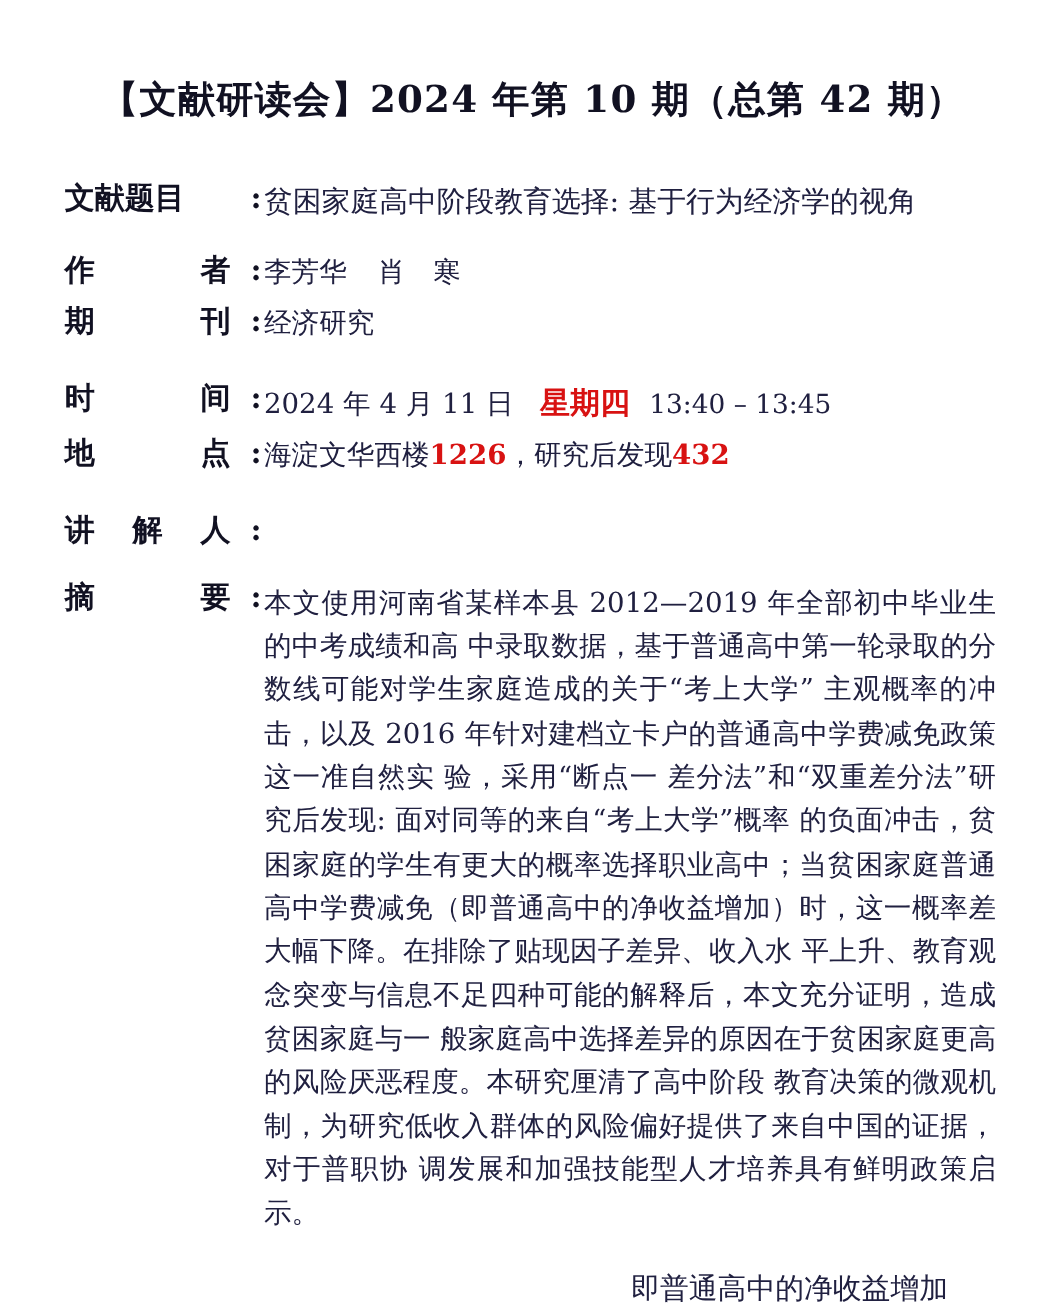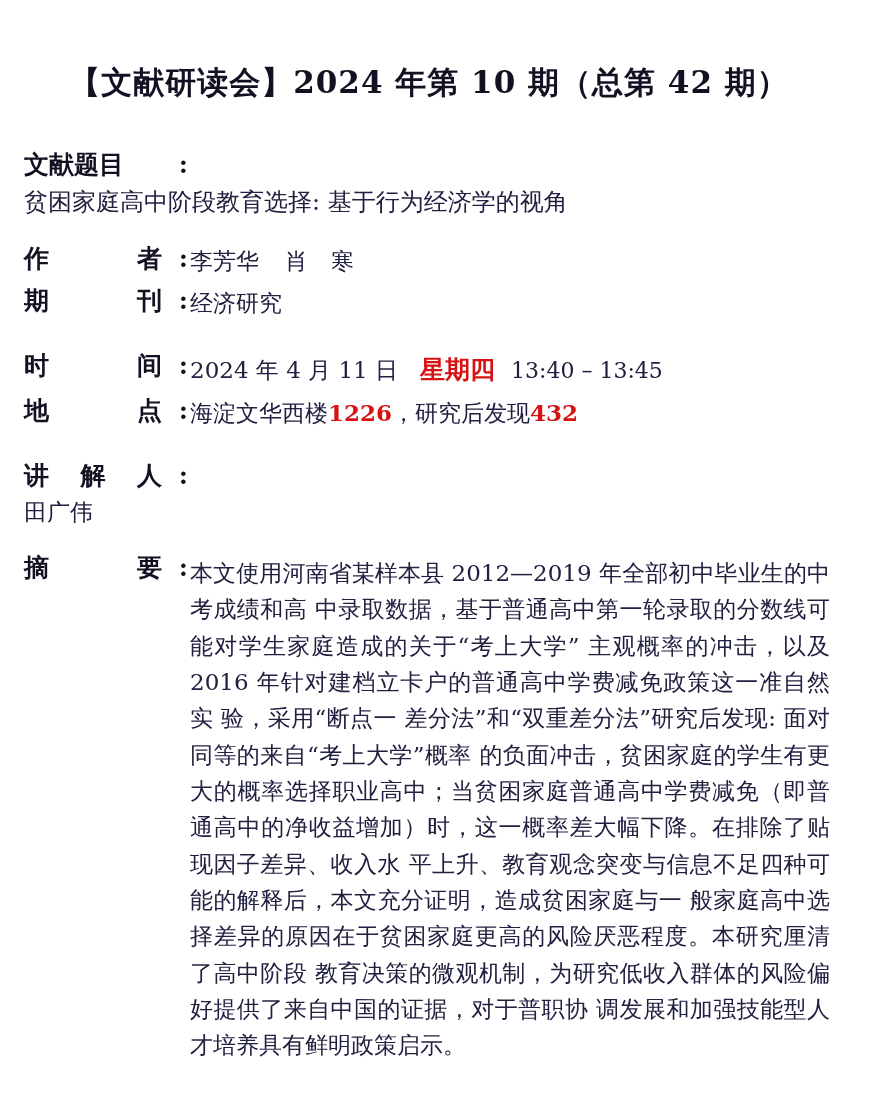--- a/index.html
+++ b/index.html
@@ -12,42 +12,42 @@
     background: #ffffff;
     font-family: "DejaVu Serif", "Liberation Serif", serif;
     color: #1a1a2e;
     overflow: hidden;
   }
   .page {
     position: relative;
     width: 870px;
     height: 1035px;
     box-sizing: border-box;
-    padding: 62px 36px 10px 24px;
+    padding: 62px 36px 10px 54px;
   }
 
   .doc-title {
     text-align: center;
     font-size: 31px;
     font-weight: bold;
     letter-spacing: 1px;
     color: #111122;
     margin: 0 0 44px 0;
     white-space: nowrap;
     font-family: "DejaVu Serif", "Liberation Serif", serif;
   }
 
   .row {
     display: flex;
     align-items: flex-start;
     margin-bottom: 16px;
   }
   .row.tight { margin-bottom: 6px; }
   .row.gap-lg { margin-bottom: 28px; }
-  .row.gap-md { margin-bottom: 22px; flex-direction: column; }
+  .row.gap-md { margin-bottom: 22px; }
 
   .label {
     flex: 0 0 auto;
     width: 166px;
     font-size: 25px;
     font-weight: bold;
     color: #111122;
     letter-spacing: 0;
     display: flex;
     justify-content: space-between;
@@ -178,32 +178,31 @@
 
   <div class="row gap-md">
     <div class="label">
       <span class="chars">
         <span>讲</span>
         <span>解</span>
         <span>人</span>
       </span>
       <span class="colon">:</span>
     </div>
-    <div class="value">田广伟</div>
   </div>
 
   <div class="row">
     <div class="label">
       <span class="chars">
         <span>摘</span>
         <span>要</span>
       </span>
       <span class="colon">:</span>
     </div>
     <div class="abstract">本文使用河南省某样本县 2012—2019 年全部初中毕业生的中考成绩和高 中录取数据，基于普通高中第一轮录取的分数线可能对学生家庭造成的关于“考上大学” 主观概率的冲击，以及 2016 年针对建档立卡户的普通高中学费减免政策这一准自然实 验，采用“断点一 差分法”和“双重差分法”研究后发现: 面对同等的来自“考上大学”概率 的负面冲击，贫困家庭的学生有更大的概率选择职业高中；当贫困家庭普通高中学费减免（即普通高中的净收益增加）时，这一概率差大幅下降。在排除了贴现因子差异、收入水 平上升、教育观念突变与信息不足四种可能的解释后，本文充分证明，造成贫困家庭与一 般家庭高中选择差异的原因在于贫困家庭更高的风险厌恶程度。本研究厘清了高中阶段 教育决策的微观机制，为研究低收入群体的风险偏好提供了来自中国的证据，对于普职协 调发展和加强技能型人才培养具有鲜明政策启示。</div>
   </div>
 
   <div class="signature">
-    <div>教育决策的微观机制</div>
+    <div>即普通高中的净收益增加</div>
     <div>2024 年 4 月 8 日</div>
   </div>
 
 </div>
 
 </body></html>

